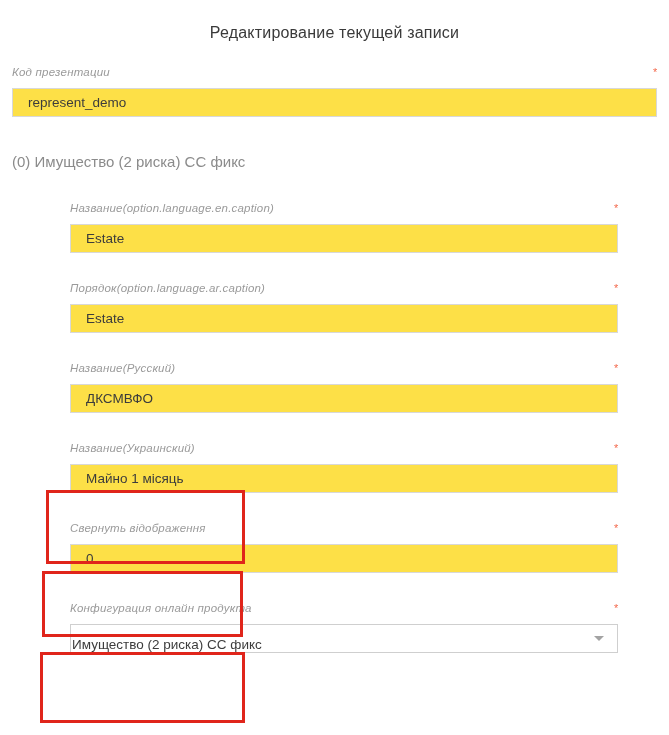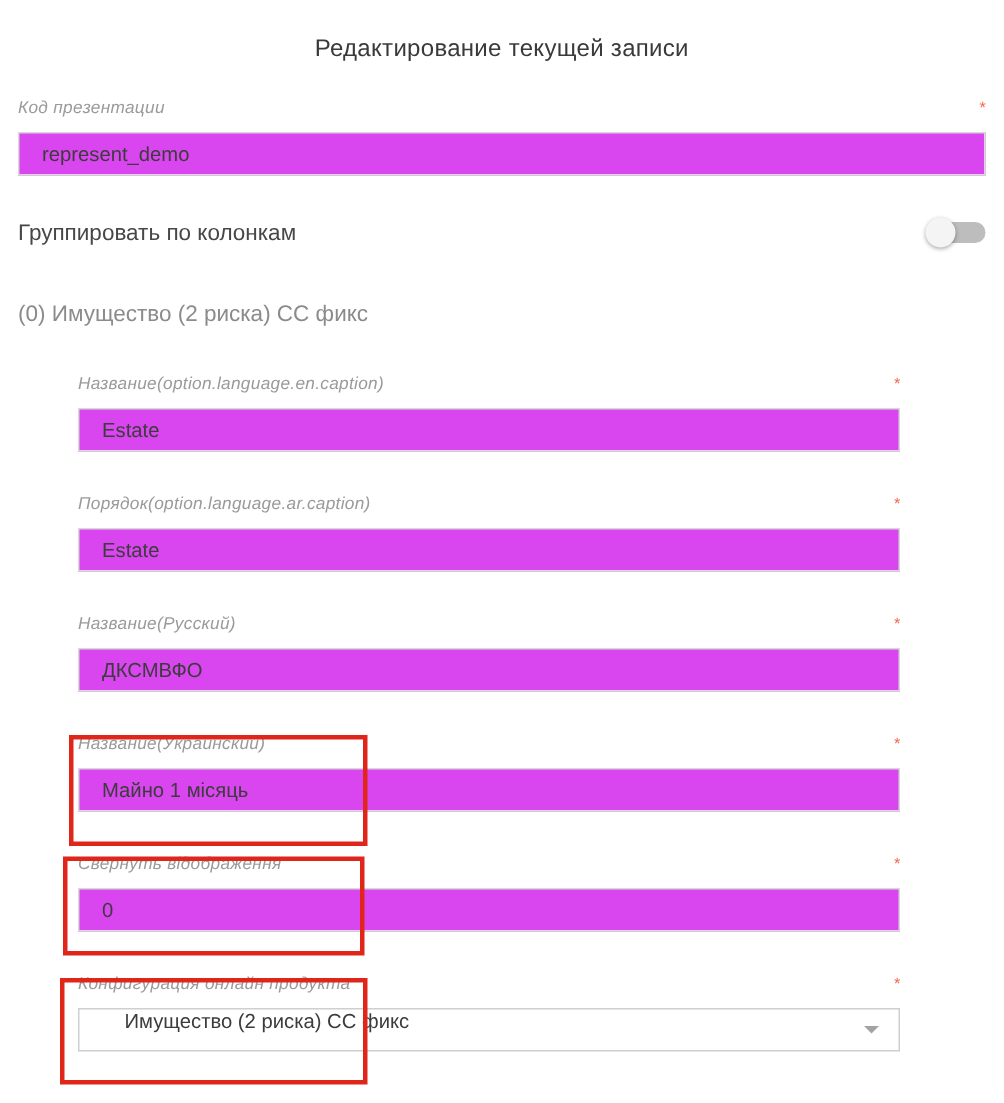--- a/index.html
+++ b/index.html
@@ -40,21 +40,21 @@
     width: 100%;
     box-sizing: border-box;
     height: 29px;
     margin-top: 10px;
     border: 1px solid #d8d8d8;
     border-radius: 0;
     padding: 0 15px;
     font-size: 13.5px;
     color: #3c3c3c;
     font-family: "Liberation Sans", sans-serif;
-    background: #d946ef;
+    background: #fde047;
     outline: none;
   }
 
   .field-main { margin-top: 22px; }
 
   .toggle-row {
     margin-top: 28px;
     display: flex;
     justify-content: space-between;
     align-items: center;
@@ -83,33 +83,33 @@
   .section-actions { display: flex; align-items: center; gap: 11px; }
   .collapse-link {
     color: #00b2e5;
     font-weight: 700;
     font-size: 15px;
     text-decoration: none;
     cursor: pointer;
   }
   .trash-btn { width: 22px; height: 22px; cursor: pointer; display: block; }
 
-  .nested { margin: 30px 0 0 40px; width: 548px; }
+  .nested { margin: 30px 0 0 58px; width: 548px; }
   .nested .field { margin-bottom: 27px; }
 
   .select-box {
     position: relative;
     box-sizing: border-box;
     height: 29px;
     margin-top: 10px;
     border: 1px solid #cfcfcf;
     background: #ffffff;
     display: flex;
-    align-items: flex-start;
-    padding: 0 30px 0 30px;
+    align-items: flex-end;
+    padding: 0 30px 0 1px;
     font-size: 13.5px;
     color: #3c3c3c;
     cursor: pointer;
   }
   .caret {
     position: absolute;
     right: 13px;
     top: 11px;
     width: 0; height: 0;
     border-left: 5px solid transparent;
@@ -135,27 +135,20 @@
   <h1 class="title">Редактирование текущей записи</h1>
 
   <div class="field field-main">
     <div class="label-row">
       <span>Код презентации</span>
       <span class="req">*</span>
     </div>
     <input class="text-input" type="text" value="represent_demo" style="">
   </div>
 
-  <div class="toggle-row">
-    <span>Группировать по колонкам</span>
-    <div class="switch">
-      <div class="track"></div>
-      <div class="knob"></div>
-    </div>
-  </div>
 
   <div class="section-row">
     <span>(0) Имущество (2 риска) СС фикс</span>
   </div>
 
   <div class="nested">
 
     <div class="field">
       <div class="label-row">
         <span>Название(option.language.en.caption)</span>

